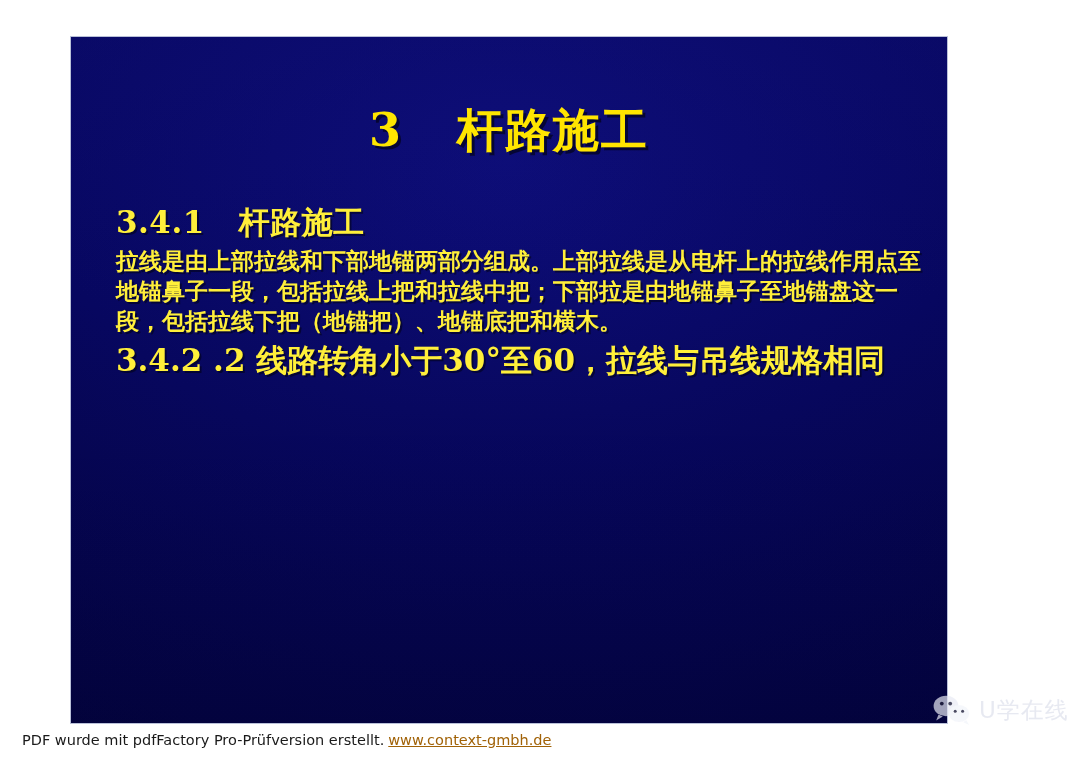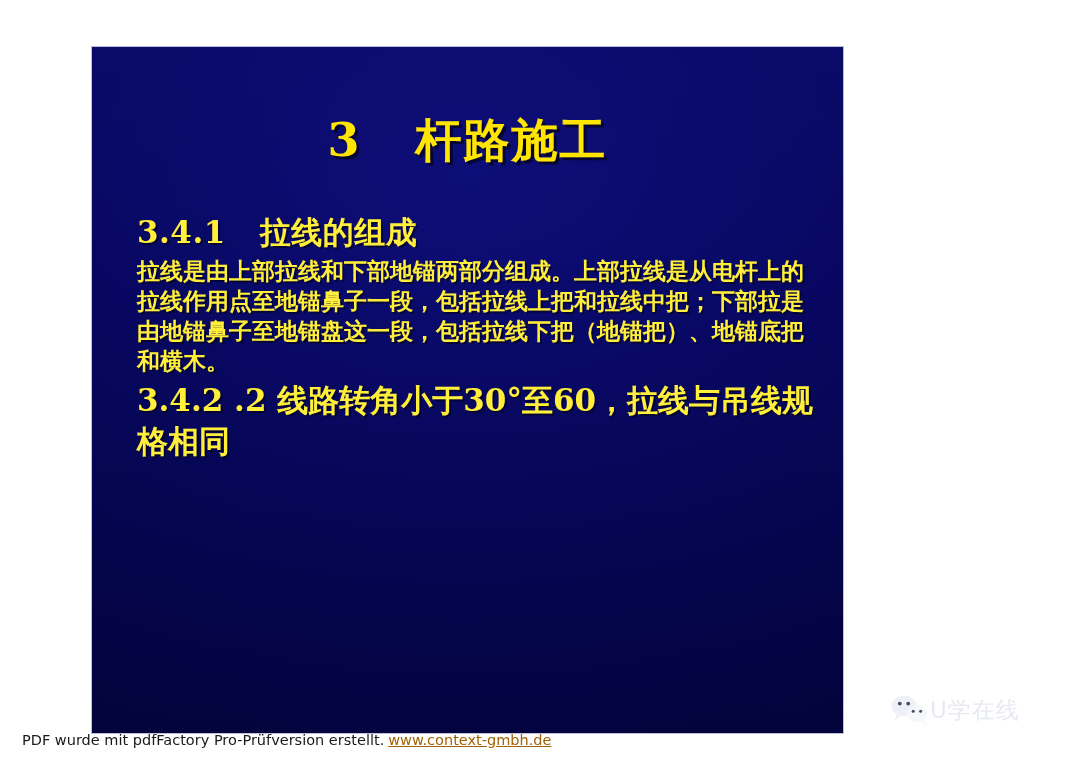--- a/index.html
+++ b/index.html
@@ -12,29 +12,28 @@
     background: #ffffff;
     font-family: "Liberation Sans", sans-serif;
     overflow: hidden;
     position: relative;
   }
 
   
   #slide-canvas {
     position: absolute;
     left: 70px;
-    top: 46px;
-    width: 753px;
+    top: 36px;
+    width: 878px;
     height: 688px;
     background:
       radial-gradient(ellipse 120% 100% at 50% 18%, #0d0d78 0%, #070760 45%, #03033f 100%);
     border: 1px solid #b9c0d8;
     box-sizing: border-box;
     overflow: hidden;
-    margin-left: 21px;
   }
   #slide-canvas::after {
     content: "";
     position: absolute;
     inset: 0;
     background:
       linear-gradient(180deg, rgba(16,16,120,0.30) 0%, rgba(0,0,40,0.0) 38%, rgba(0,0,30,0.22) 100%);
     pointer-events: none;
   }
 
@@ -102,25 +101,25 @@
   }
   .item {
     font-size: 31px;
     line-height: 1.32;
     margin: 4px 0 0 0;
   }
 
   
   #watermark {
     position: absolute;
-    left: 890px;
+    left: 932px;
     top: 694px;
     display: flex;
     align-items: center;
-    gap: 0;
+    gap: 7px;
     z-index: 30;
     pointer-events: none;
   }
   .wechat-icon {
     width: 40px;
     height: 32px;
     position: relative;
     opacity: 0.82;
     flex: 0 0 auto;
   }
@@ -154,21 +153,21 @@
 <body>
 
 <div id="slide-canvas">
   <div class="slide-inner">
 
     <div class="slide-title">3   杆路施工</div>
 
     <div class="body-block">
 
 
-      <p class="line lvl3">3.4.1   拉线的组成</p>
+      <p class="line lvl3">3.4.1   杆路施工</p>
 
       <p class="line para">拉线是由上部拉线和下部地锚两部分组成。上部拉线是从电杆上的拉线作用点至地锚鼻子一段，包括拉线上把和拉线中把；下部拉是由地锚鼻子至地锚盘这一段，包括拉线下把（地锚把）、地锚底把和横木。</p>
 
 
 
       <p class="line item">3.4.2 .2 线路转角小于30°至60，拉线与吊线规格相同</p>
 
     </div>
   </div>
 </div>

